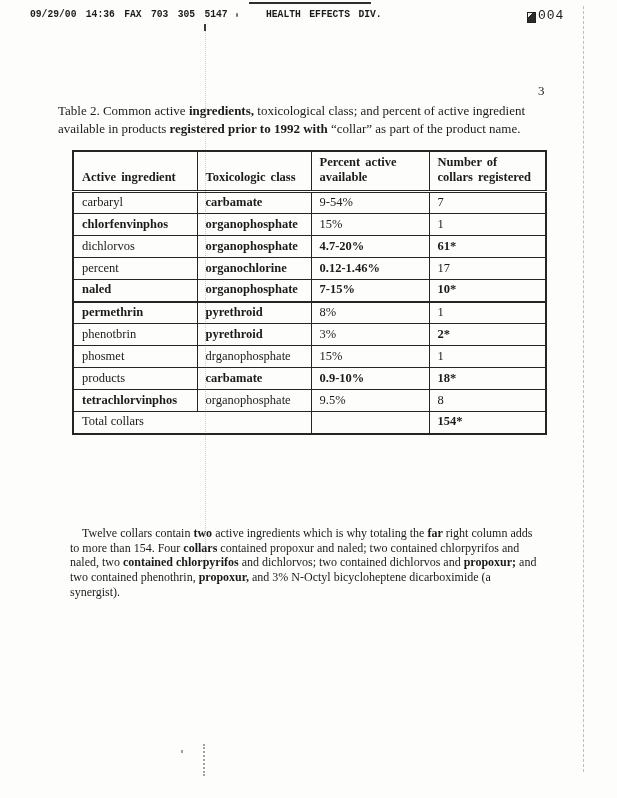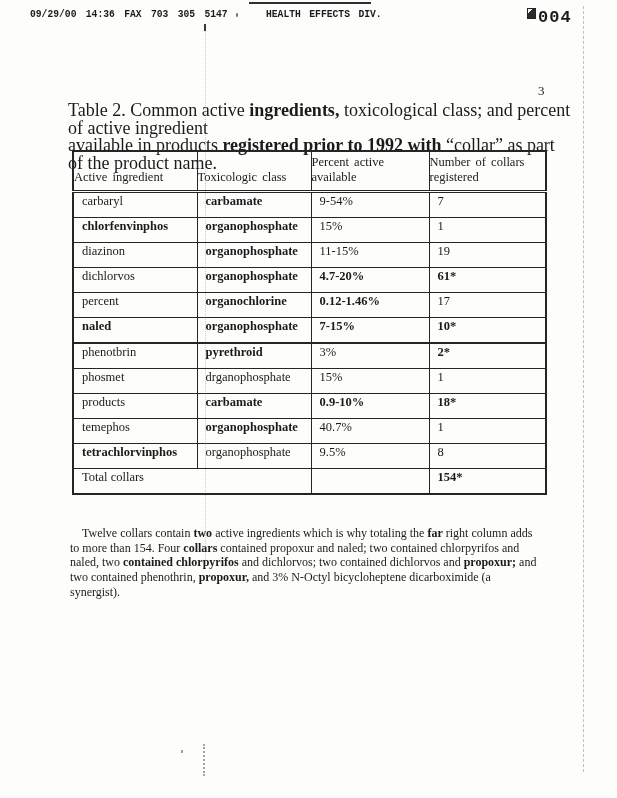--- a/index.html
+++ b/index.html
@@ -18,48 +18,48 @@
     font-size:11px; font-weight:bold; word-spacing:4px;
     transform:scaleX(.88); transform-origin:0 0; white-space:pre;
   }
   .fax-center {
     position:absolute; left:266px; top:8px;
     font-size:11px; font-weight:bold; word-spacing:3px;
     transform:scaleX(.88); transform-origin:0 0; white-space:pre;
   }
   .overline { position:absolute; left:249px; top:2px; width:122px; height:2px; background:#2e2e2e; }
   .stamp {
-    position:absolute; left:527px; top:8px; display:flex; align-items:flex-start; gap:2px;
-    font-size:17px; font-weight:bold; letter-spacing:1px;
+    position:absolute; left:527px; top:8px; display:flex; align-items:flex-end; gap:2px;
+    font-size:13px; font-weight:normal; letter-spacing:1px;
   }
   .fax-icon {
     display:inline-block; width:9px; height:11px; border:1px solid #222;
     background:linear-gradient(135deg,#f6f6f6 28%,#2b2b2b 28%);
   }
 
   .page-number { position:absolute; left:538px; top:83px; font-size:13px; }
 
   .caption {
-    position:absolute; left:68px; top:102px; width:505px;
-    font-size:18px; line-height:17.6px;
+    position:absolute; left:58px; top:102px; width:505px;
+    font-size:13px; line-height:17.6px;
   }
 
   table.tbl {
     position:absolute; left:72px; top:150px; width:473px;
     border-collapse:collapse; table-layout:fixed;
     border:2px solid #252525;
   }
   .tbl th, .tbl td { border:1px solid #252525; text-align:left; font-size:12.5px; }
   .tbl th {
-    font-weight:normal; vertical-align:bottom; height:38px;
-    padding:3px 8px 5px 0; word-spacing:2px;
+    font-weight:bold; vertical-align:bottom; height:38px;
+    padding:3px 8px 5px 8px; word-spacing:2px;
     border-bottom:3px double #252525;
     margin-top:23px;
   }
-  .tbl td { height:22px; padding:1px 8px 8px 8px; }
+  .tbl td { height:22px; padding:1px 8px 2px 8px; }
   .tbl tr.thick td { border-bottom-width:2px;font-weight:bold; }
 
   .footnote {
     position:absolute; left:70px; top:526px; width:508px;
     font-size:12px; line-height:14.7px; text-indent:12px;
   }
 
   
   .scan-line-right { position:absolute; left:583px; top:6px; height:766px; width:0;
     border-left:1.5px dashed #8d8d8d; opacity:.55; }
@@ -107,66 +107,60 @@
         <td>9-54%</td>
         <td>7</td>
       </tr>
       <tr>
         <td class="b">chlorfenvinphos</td>
         <td class="b">organophosphate</td>
         <td>15%</td>
         <td>1</td>
       </tr>
       <tr>
-        <td>diazinon</td>
-        <td class="b">organophosphate</td>
-        <td>11-15%</td>
-        <td>19</td>
-      </tr>
-      <tr>
         <td>dichlorvos</td>
         <td class="b">organophosphate</td>
         <td class="b">4.7-20%</td>
         <td class="b">61*</td>
       </tr>
       <tr>
         <td>percent</td>
         <td class="b">organochlorine</td>
         <td class="b">0.12-1.46%</td>
         <td>17</td>
       </tr>
       <tr class="thick">
         <td>naled</td>
         <td>organophosphate</td>
         <td class="b">7-15%</td>
         <td class="b">10*</td>
       </tr>
       <tr>
+        <td class="b">permethrin</td>
+        <td class="b">pyrethroid</td>
+        <td>8%</td>
+        <td>1</td>
+      </tr>
+      <tr>
         <td>phenotbrin</td>
         <td class="b">pyrethroid</td>
         <td>3%</td>
         <td class="b">2*</td>
       </tr>
       <tr>
         <td>phosmet</td>
         <td>drganophosphate</td>
         <td>15%</td>
         <td>1</td>
       </tr>
       <tr>
         <td>products</td>
         <td class="b">carbamate</td>
         <td class="b">0.9-10%</td>
         <td class="b">18*</td>
-      </tr>
-      <tr>
-        <td>temephos</td>
-        <td class="b">organophosphate</td>
-        <td>40.7%</td>
-        <td>1</td>
       </tr>
       <tr>
         <td class="b">tetrachlorvinphos</td>
         <td>organophosphate</td>
         <td>9.5%</td>
         <td>8</td>
       </tr>
       <tr>
         <td colspan="2">Total collars</td>
         <td></td>

